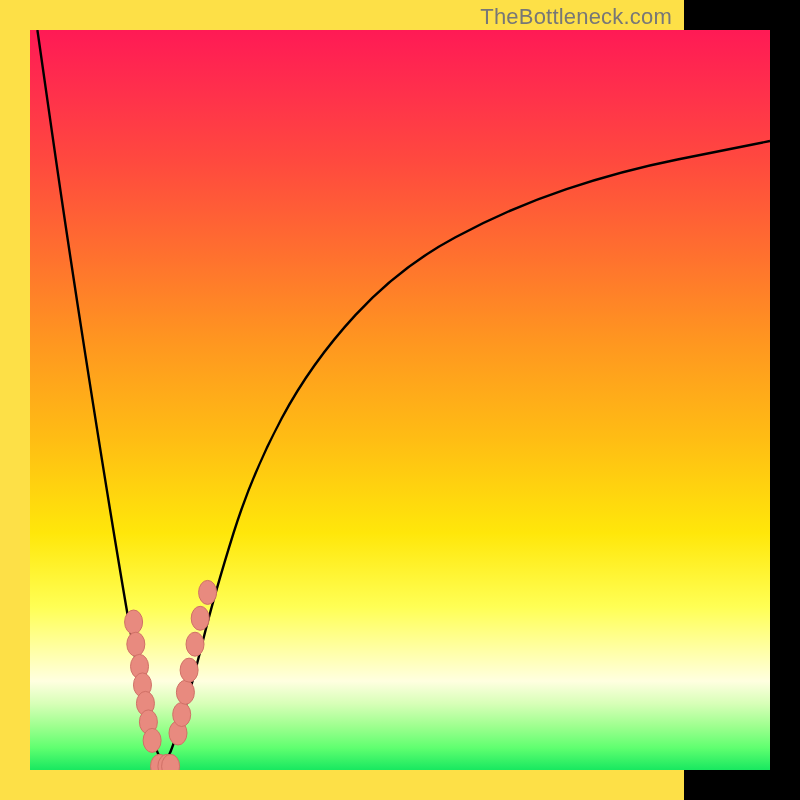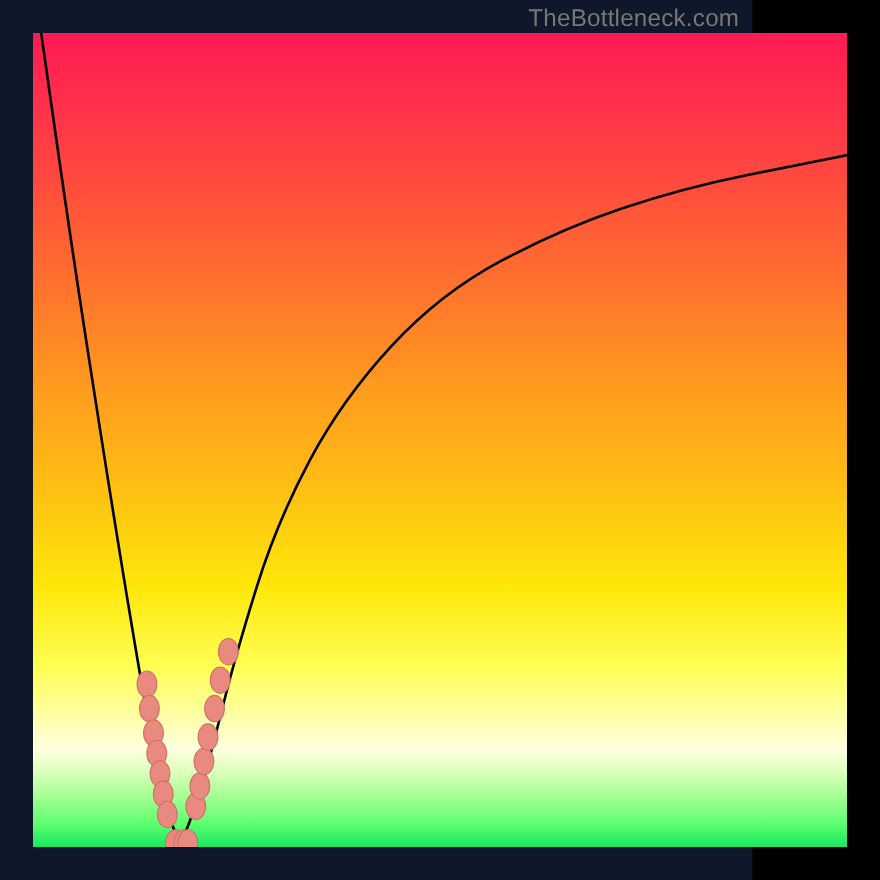--- a/index.html
+++ b/index.html
@@ -8,21 +8,21 @@
     width: 800px;
     height: 800px;
     overflow: hidden;
     background: #000;
     font-family: Arial, Helvetica, sans-serif;
   }
   .frame {
     position: relative;
     width: 684px;
     height: 800px;
-    background: #0f172a;
+    background: #fde047;
     text-align: center;
   }
   .plot-area {
     position: absolute;
     left: 30px;
     top: 30px;
     width: 740px;
     height: 740px;
     overflow: hidden;
   }

